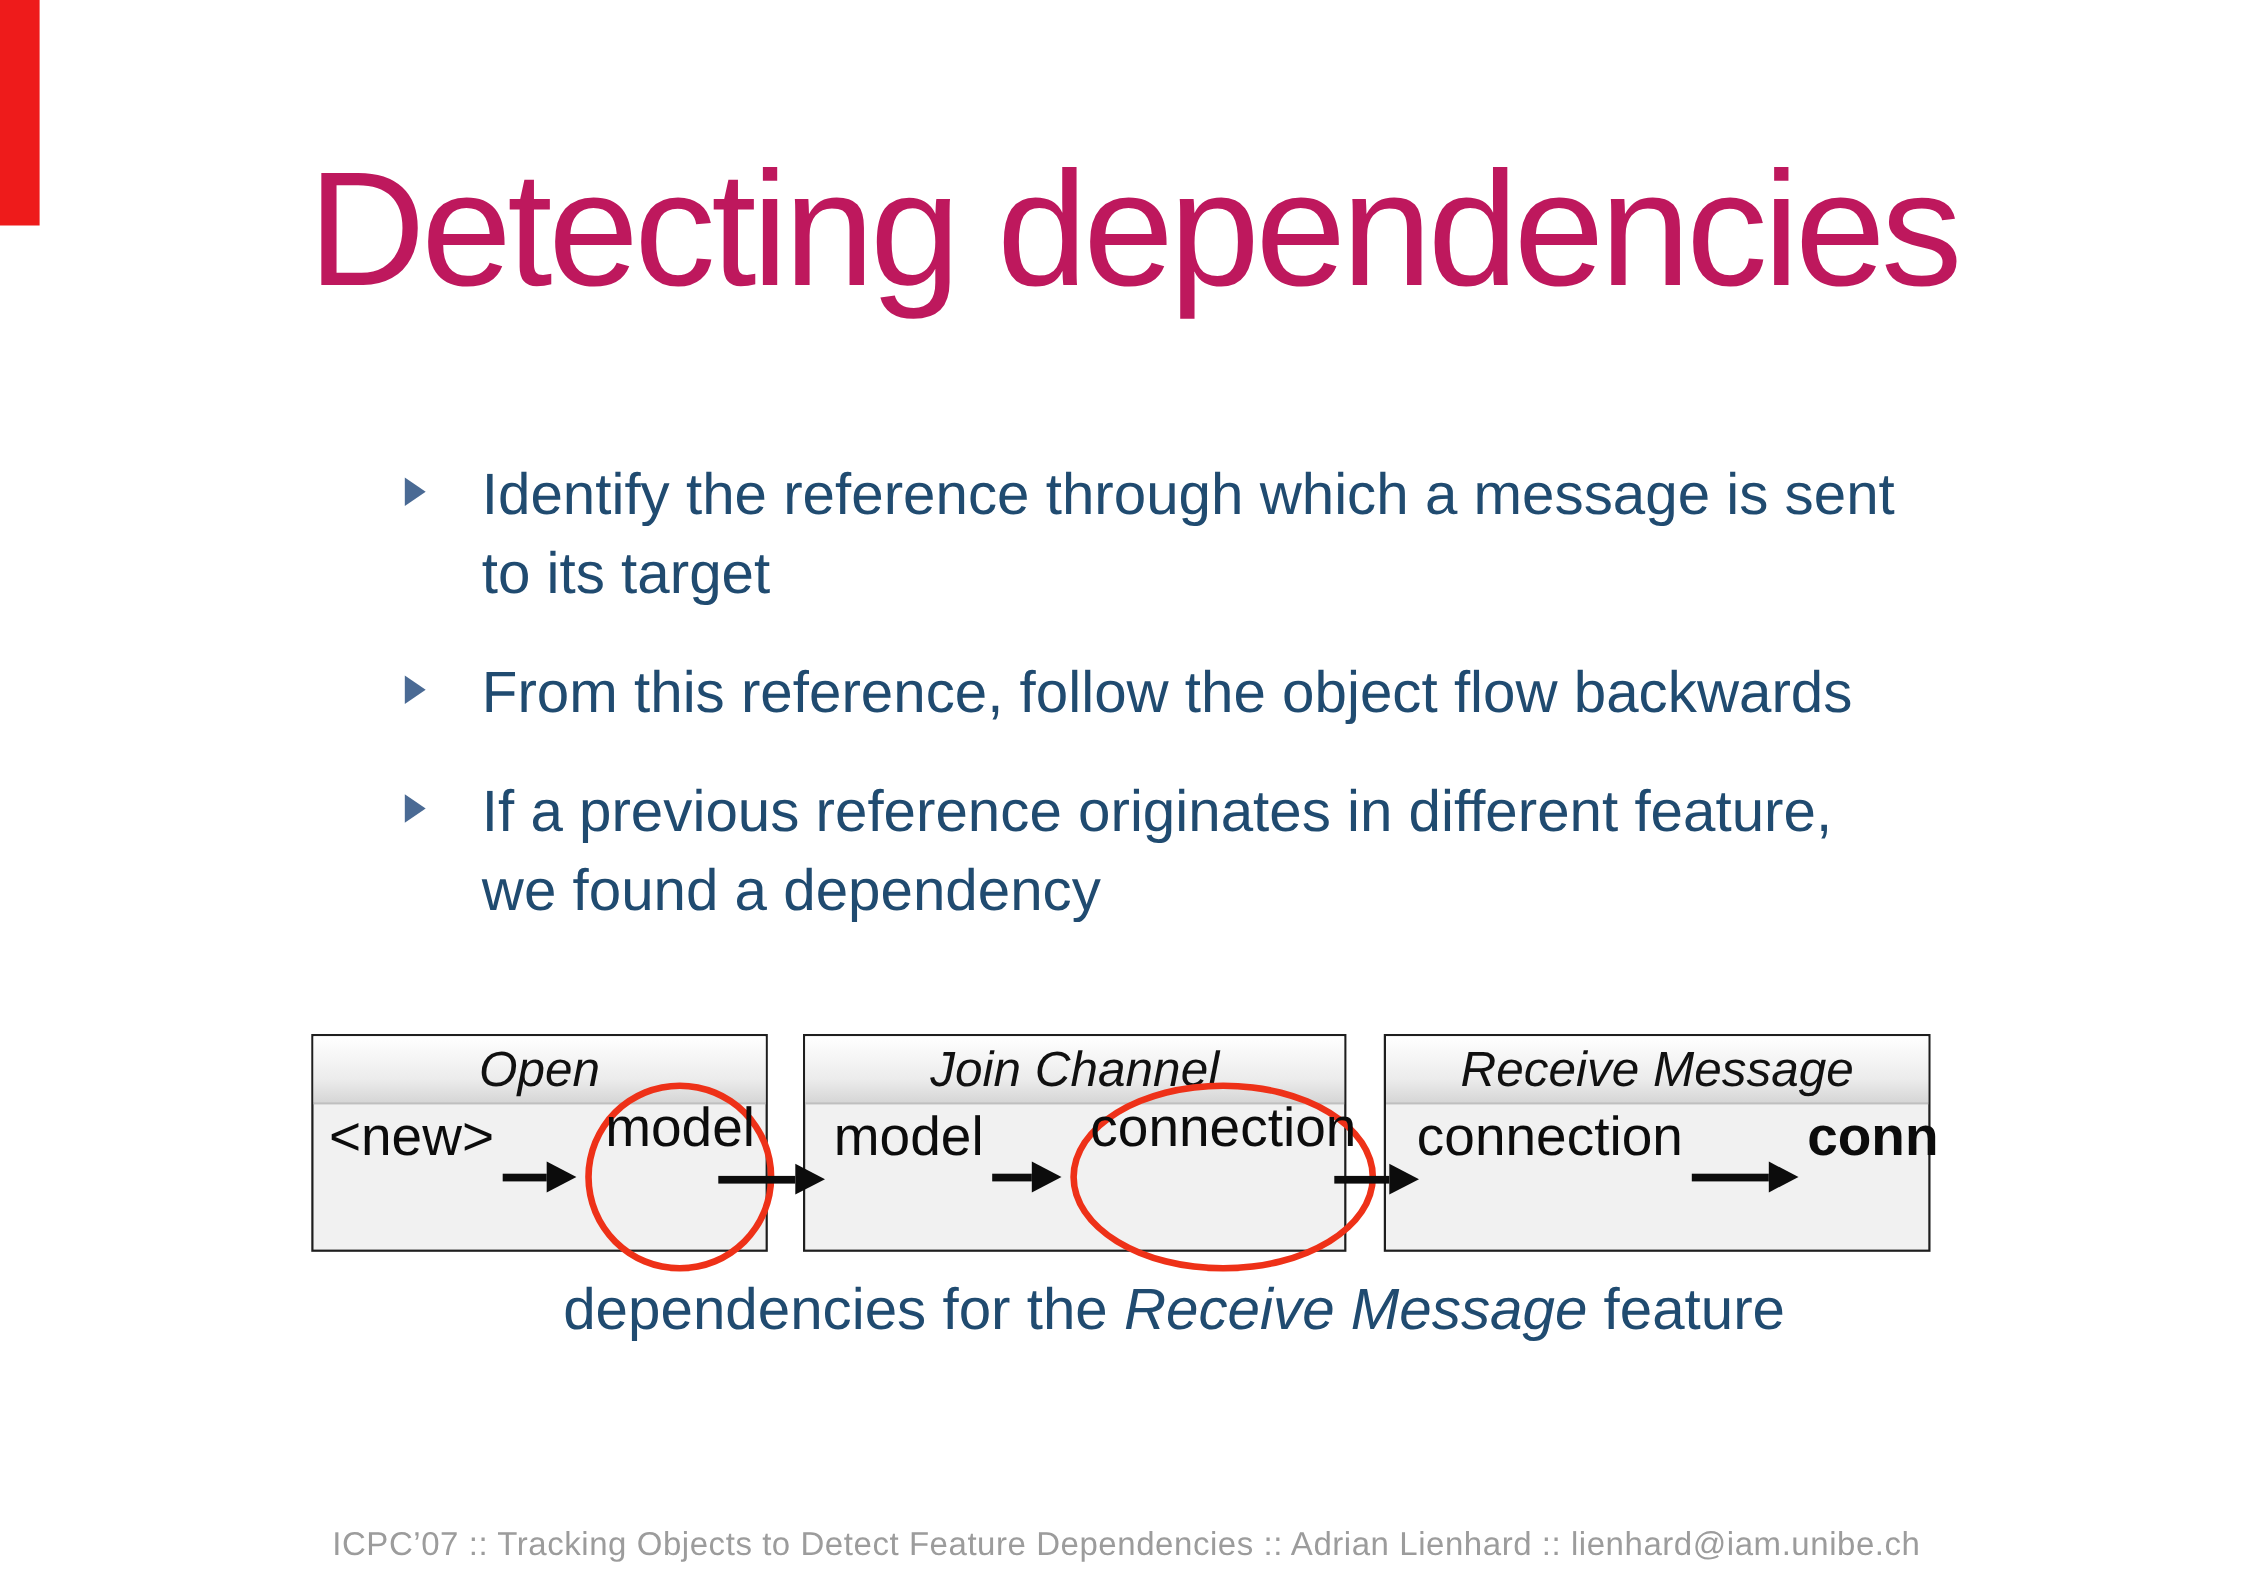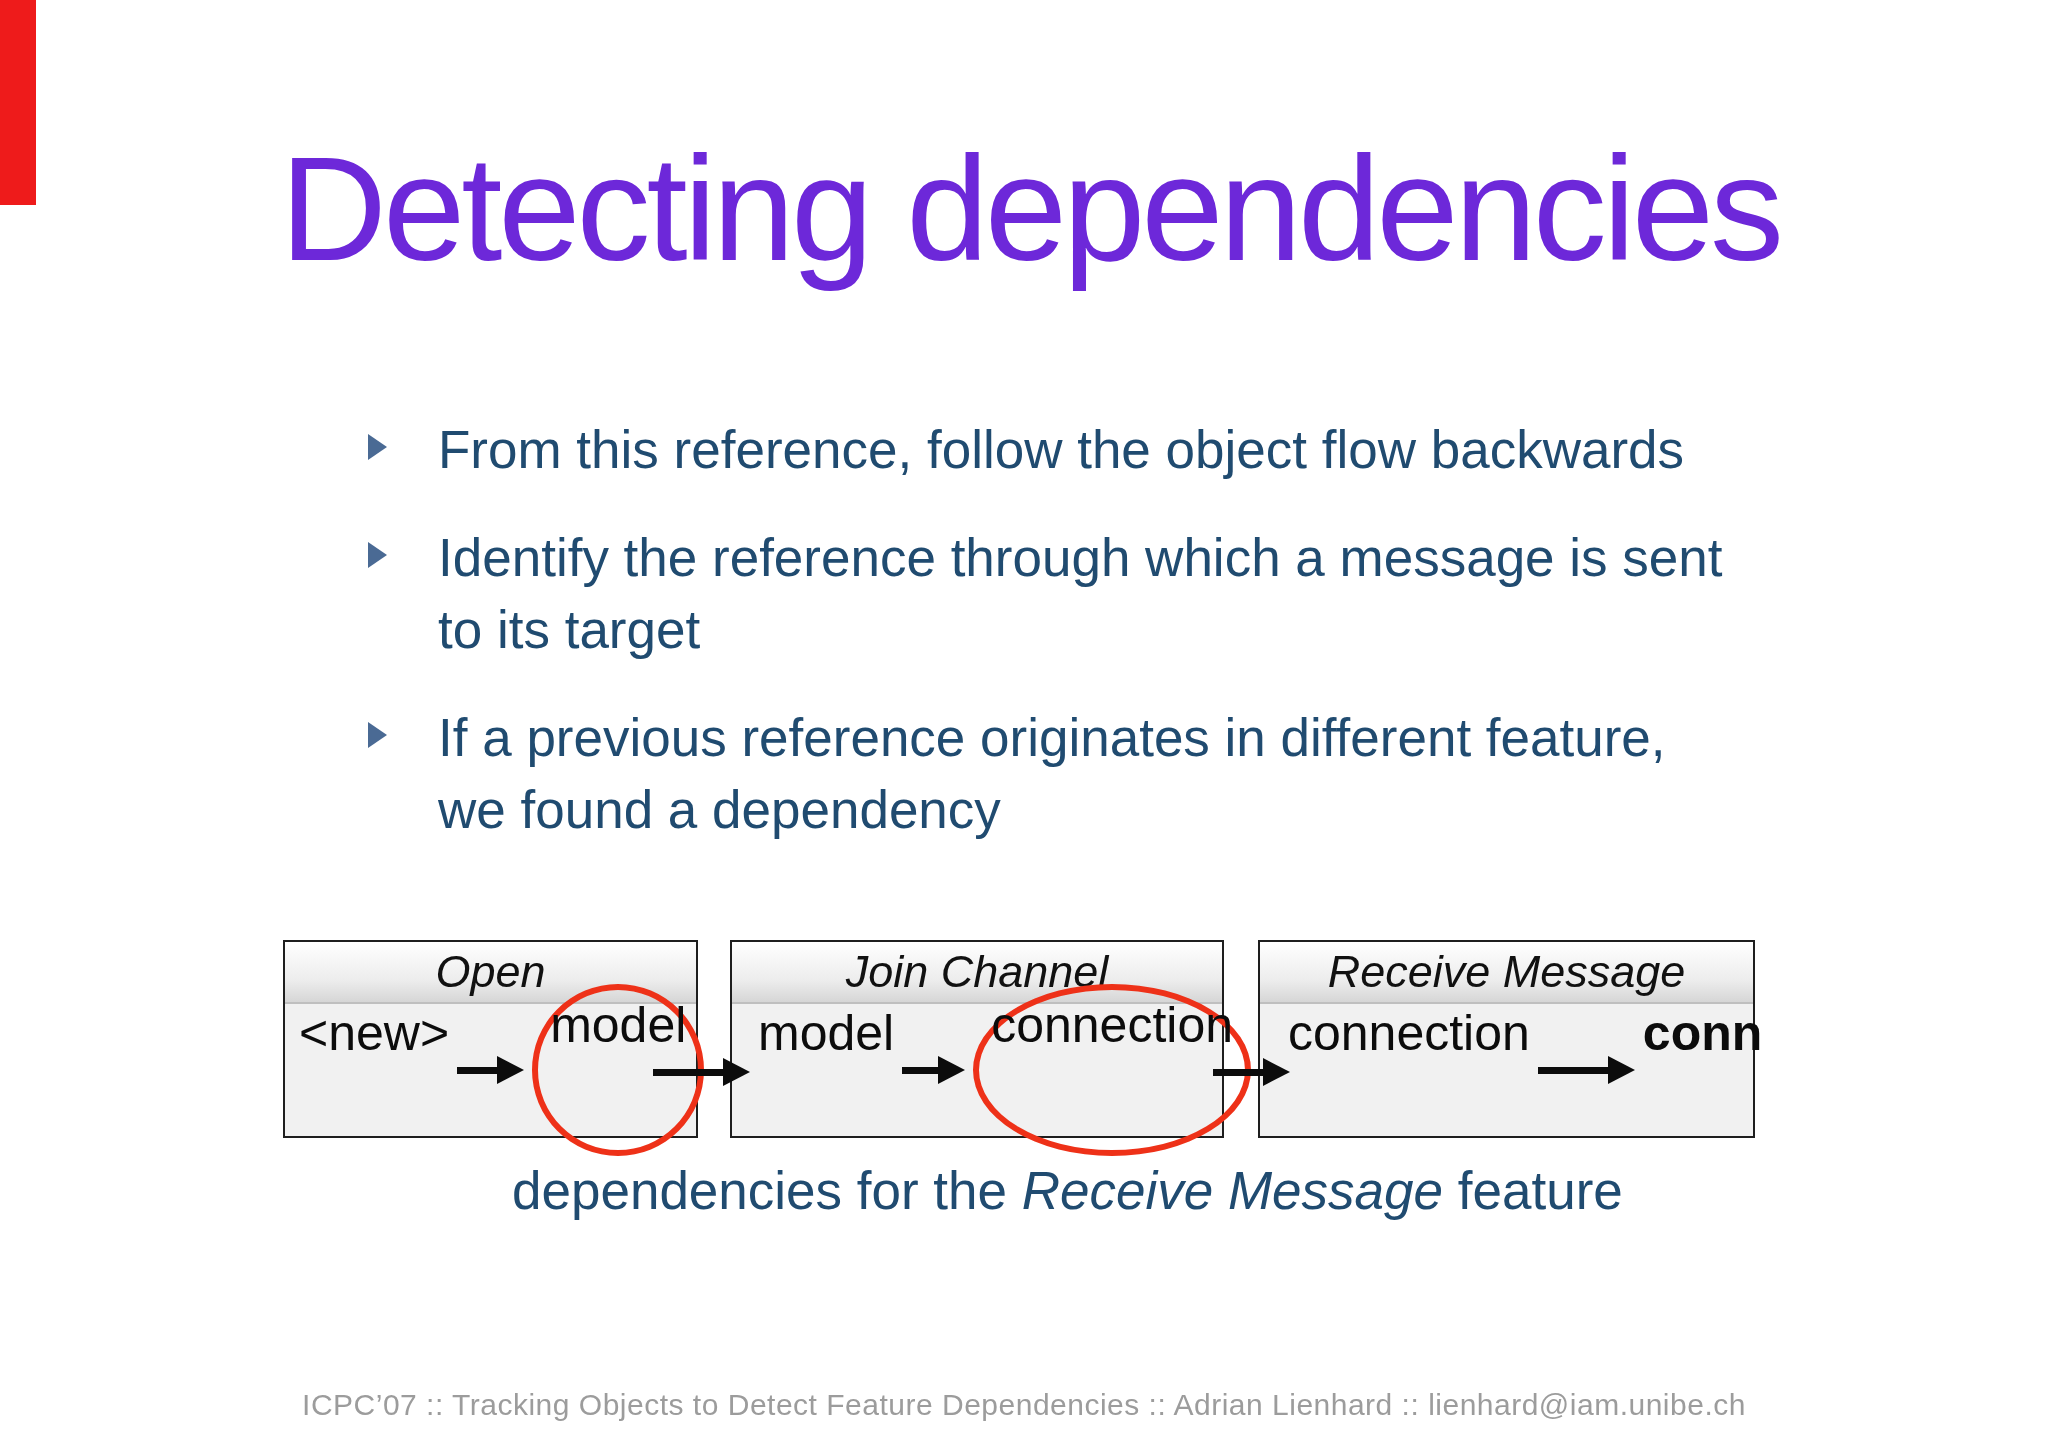--- a/index.html
+++ b/index.html
@@ -20,21 +20,21 @@
     background: #ee1b1b;
   }
 
   
   .title {
     position: absolute;
     left: 280px; top: 128px;
     font-size: 148px;
     line-height: 1.1;
     letter-spacing: -4px;
-    color: #6d28d9;
+    color: #be185d;
     white-space: nowrap;
   }
 
   
   .bullets {
     position: absolute;
     left: 366px; top: 414px;
     width: 1480px;
   }
   .bullet {
@@ -151,27 +151,27 @@
 
 <div class="slide">
 
   <div class="red-bar"></div>
 
   <div class="title">Detecting dependencies</div>
 
   <div class="bullets">
     <div class="bullet">
       <span class="marker"></span>
-      <div class="bline">From this reference, follow the object flow backwards</div>
-
+      <div class="bline">Identify the reference through which a message is sent</div>
+      <div class="bline">to its target</div>
     </div>
     <div class="bullet">
       <span class="marker"></span>
-      <div class="bline">Identify the reference through which a message is sent</div>
-      <div class="bline">to its target</div>
+      <div class="bline">From this reference, follow the object flow backwards</div>
+
     </div>
     <div class="bullet">
       <span class="marker"></span>
       <div class="bline">If a previous reference originates in different feature,</div>
       <div class="bline">we found a dependency</div>
     </div>
   </div>
 
   <div class="diagram">
 

